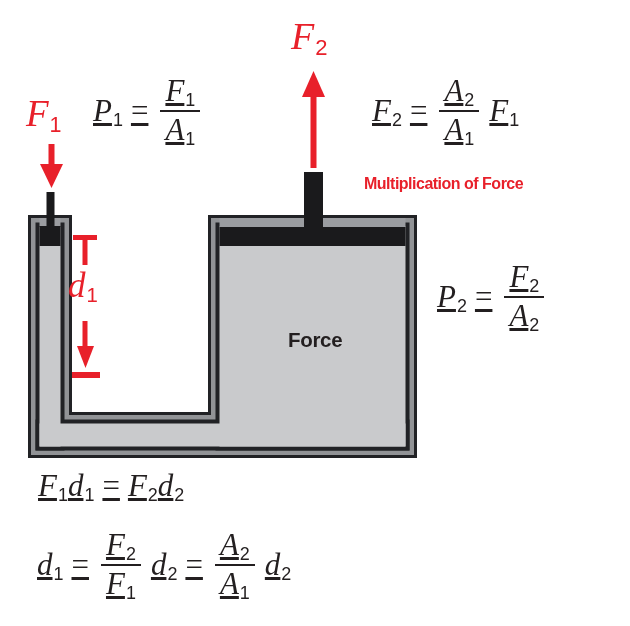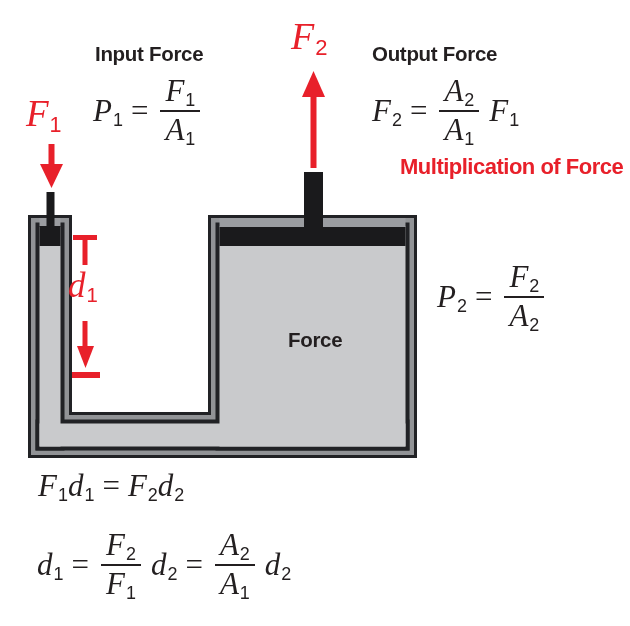--- a/index.html
+++ b/index.html
@@ -7,21 +7,21 @@
     position:relative;width:630px;height:626px;background:#ffffff;overflow:hidden;
     font-family:"Liberation Sans",sans-serif;
   }
   svg.apparatus{position:absolute;left:0;top:0;}
   .lbl{position:absolute;white-space:nowrap;line-height:1;}
   .sans{font-weight:bold;color:var(--ink);font-size:20.5px;letter-spacing:-0.3px;}
   .sans.red-text{color:var(--red);}
   .red-math{font-family:"Liberation Serif",serif;font-style:italic;color:var(--red);}
   .eq{
     position:absolute;display:flex;align-items:center;white-space:nowrap;
-    font-family:"Liberation Serif",serif;font-style:italic;font-size:31px;color:var(--ink);
+    font-family:"Liberation Serif",serif;font-style:italic;font-size:31px;color:var(--ink);text-decoration:underline;
   }
   .eq .rel{font-style:normal;margin:0 8px;}
   .term{display:inline-block;}
   .sb{
     font-family:"Liberation Sans",sans-serif;font-style:normal;font-size:0.58em;
     position:relative;top:0.26em;margin-left:1px;display:inline-block;
   }
   .frac{display:inline-flex;flex-direction:column;align-items:center;margin:0 4px;}
   .frac .num,.frac .den{line-height:1.12;padding:0 5px;}
   .frac .bar{align-self:stretch;height:2.5px;background:var(--ink);margin:1px 0;}
@@ -86,25 +86,23 @@
     </g>
 
     <g fill="var(--red)">
       <rect x="82.5" y="321" width="5" height="28"></rect>
       <polygon points="77,346 94,346 85.5,368"></polygon>
     </g>
 
     <rect x="72" y="372" width="28" height="6" fill="var(--red)"></rect>
   </svg>
 
-  <div class="lbl sans" style="left:95px;top:44px;">Input Force</div>
 
-  <div class="lbl sans" style="left:372px;top:44px;">Output Force</div>
 
-  <div class="lbl sans red-text" style="left:364px;top:156px;font-size:22px;letter-spacing:-0.5px;margin-left:36px;">Multiplication of Force</div>
+  <div class="lbl sans red-text" style="left:364px;top:176px;font-size:16px;letter-spacing:-0.5px;">Multiplication of Force</div>
 
   <div class="lbl sans" style="left:288px;top:330px;">Force</div>
 
   <div class="lbl red-math" style="left:26px;top:95px;font-size:37px;">
     <span>F</span><span class="sb">1</span>
   </div>
 
   <div class="lbl red-math" style="left:291px;top:17px;font-size:38px;">
     <span>F</span><span class="sb">2</span>
   </div>

